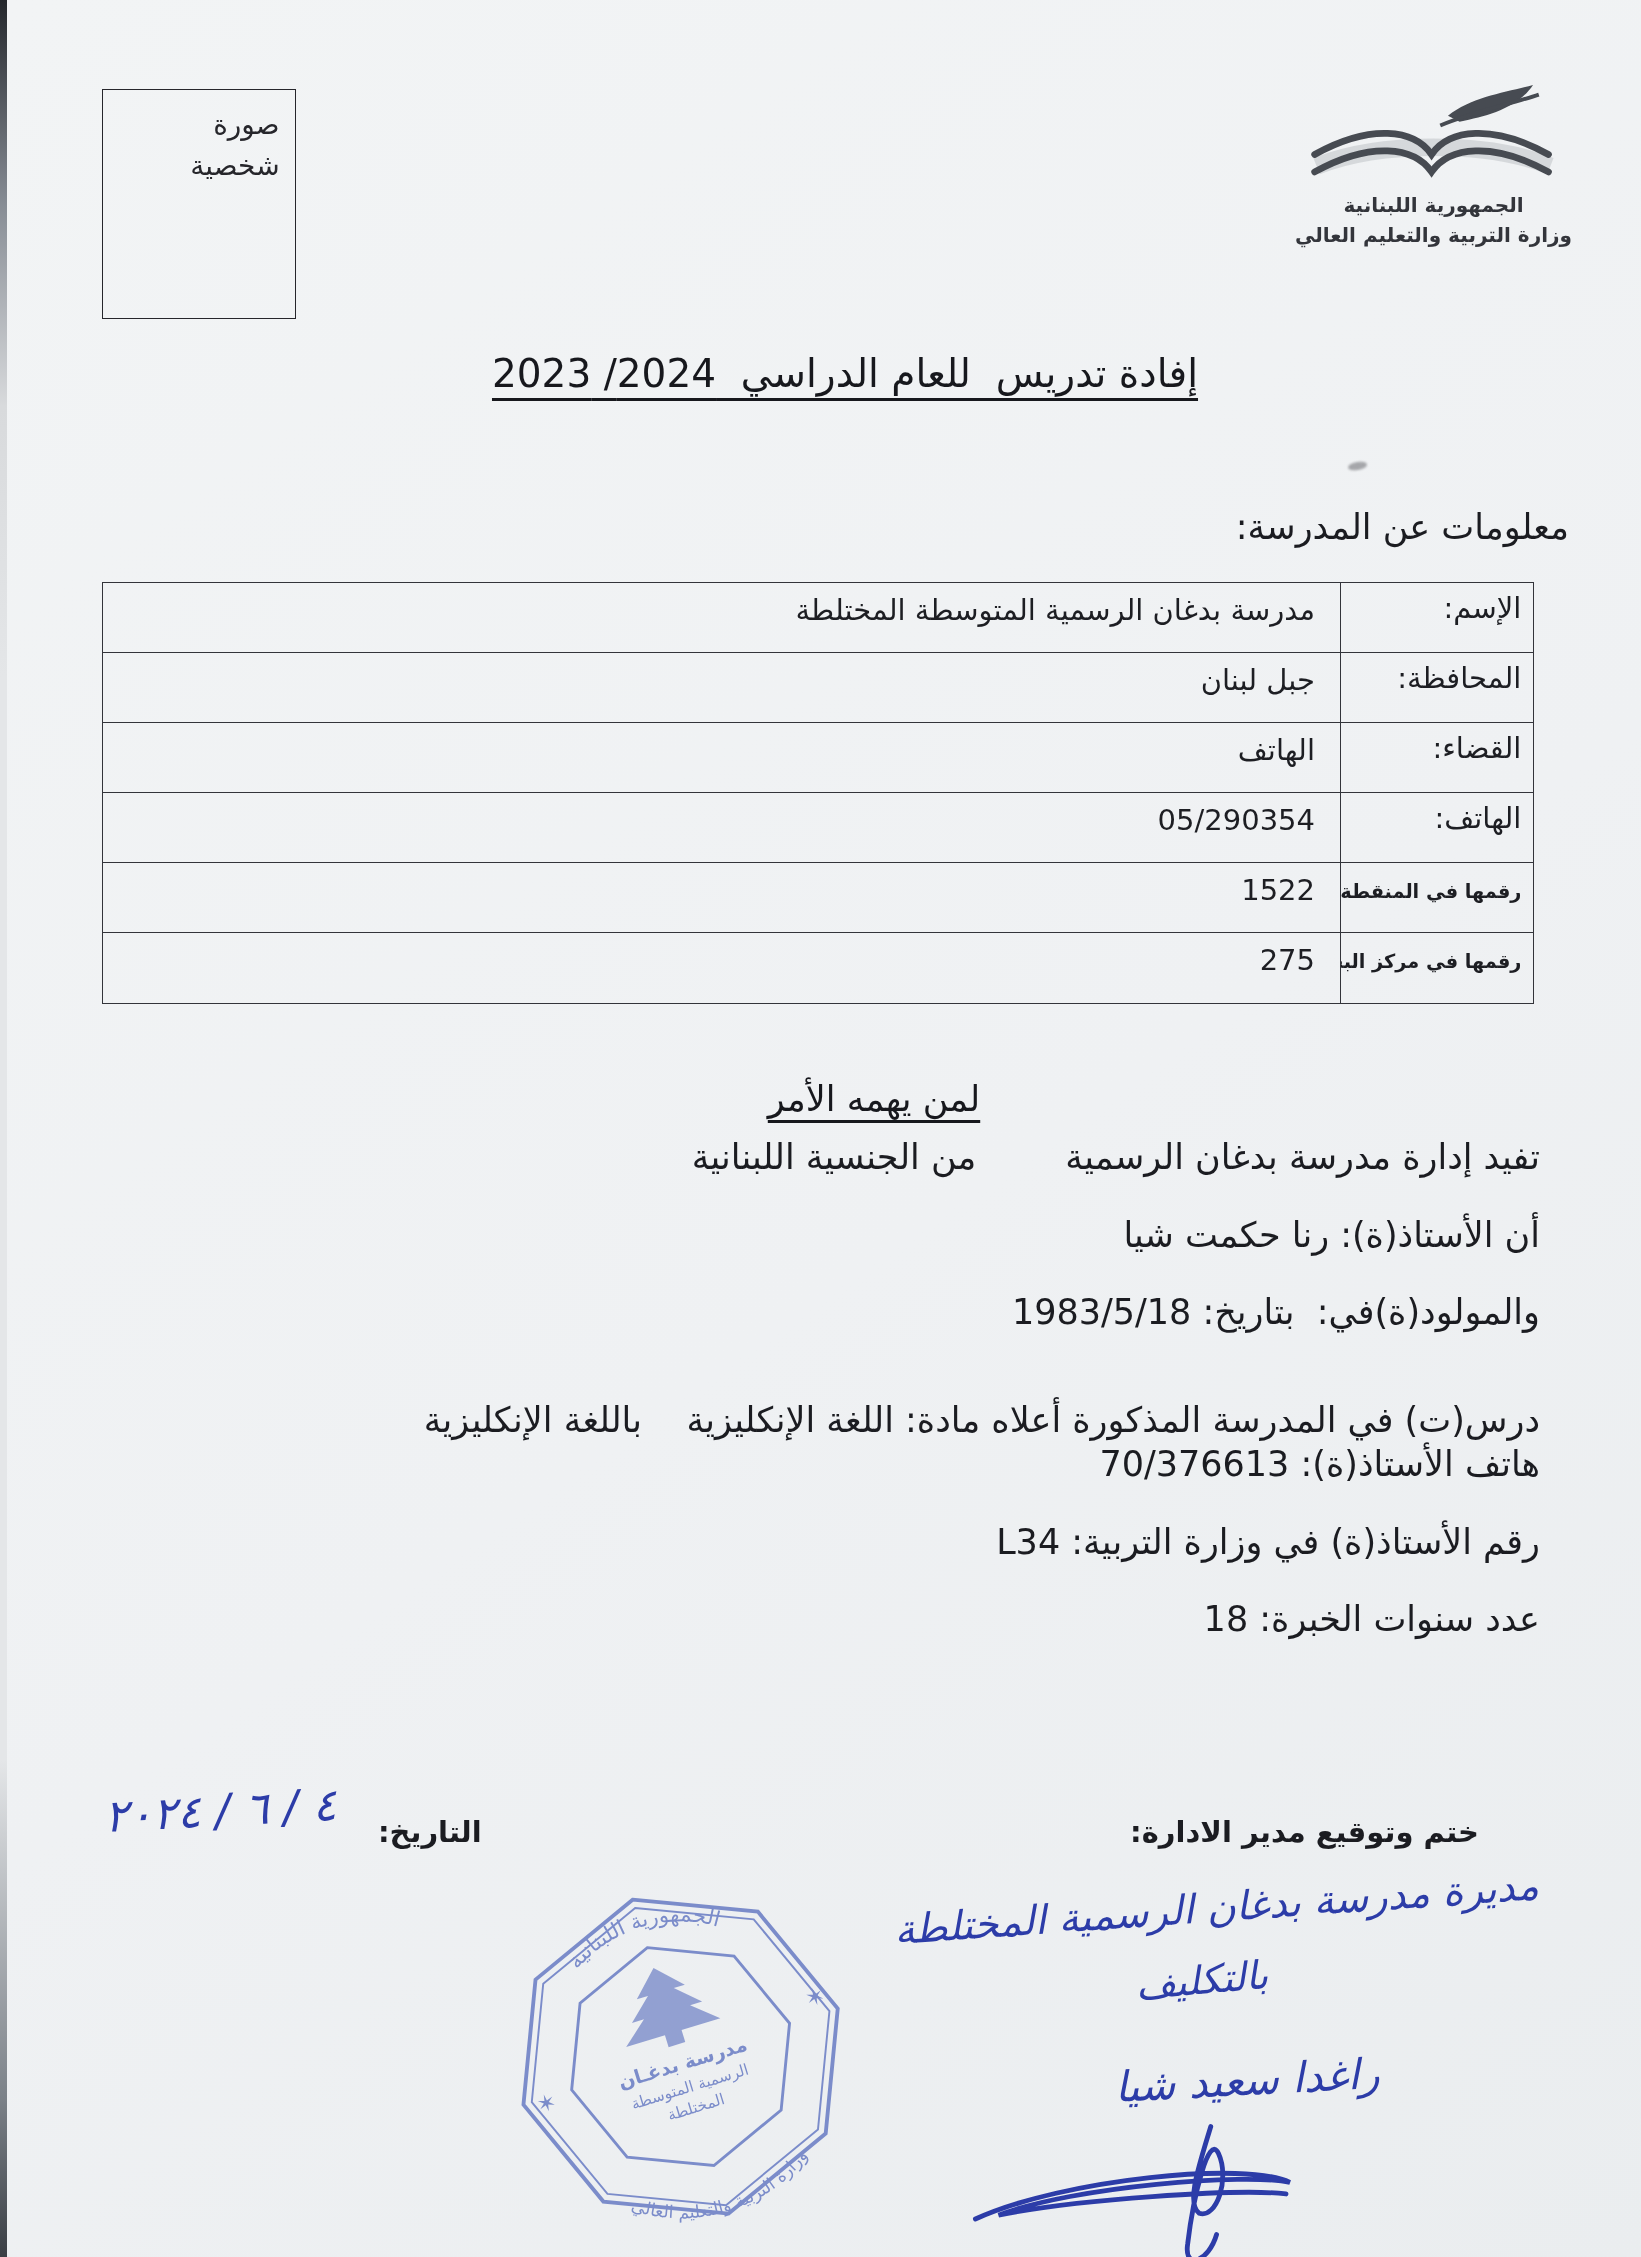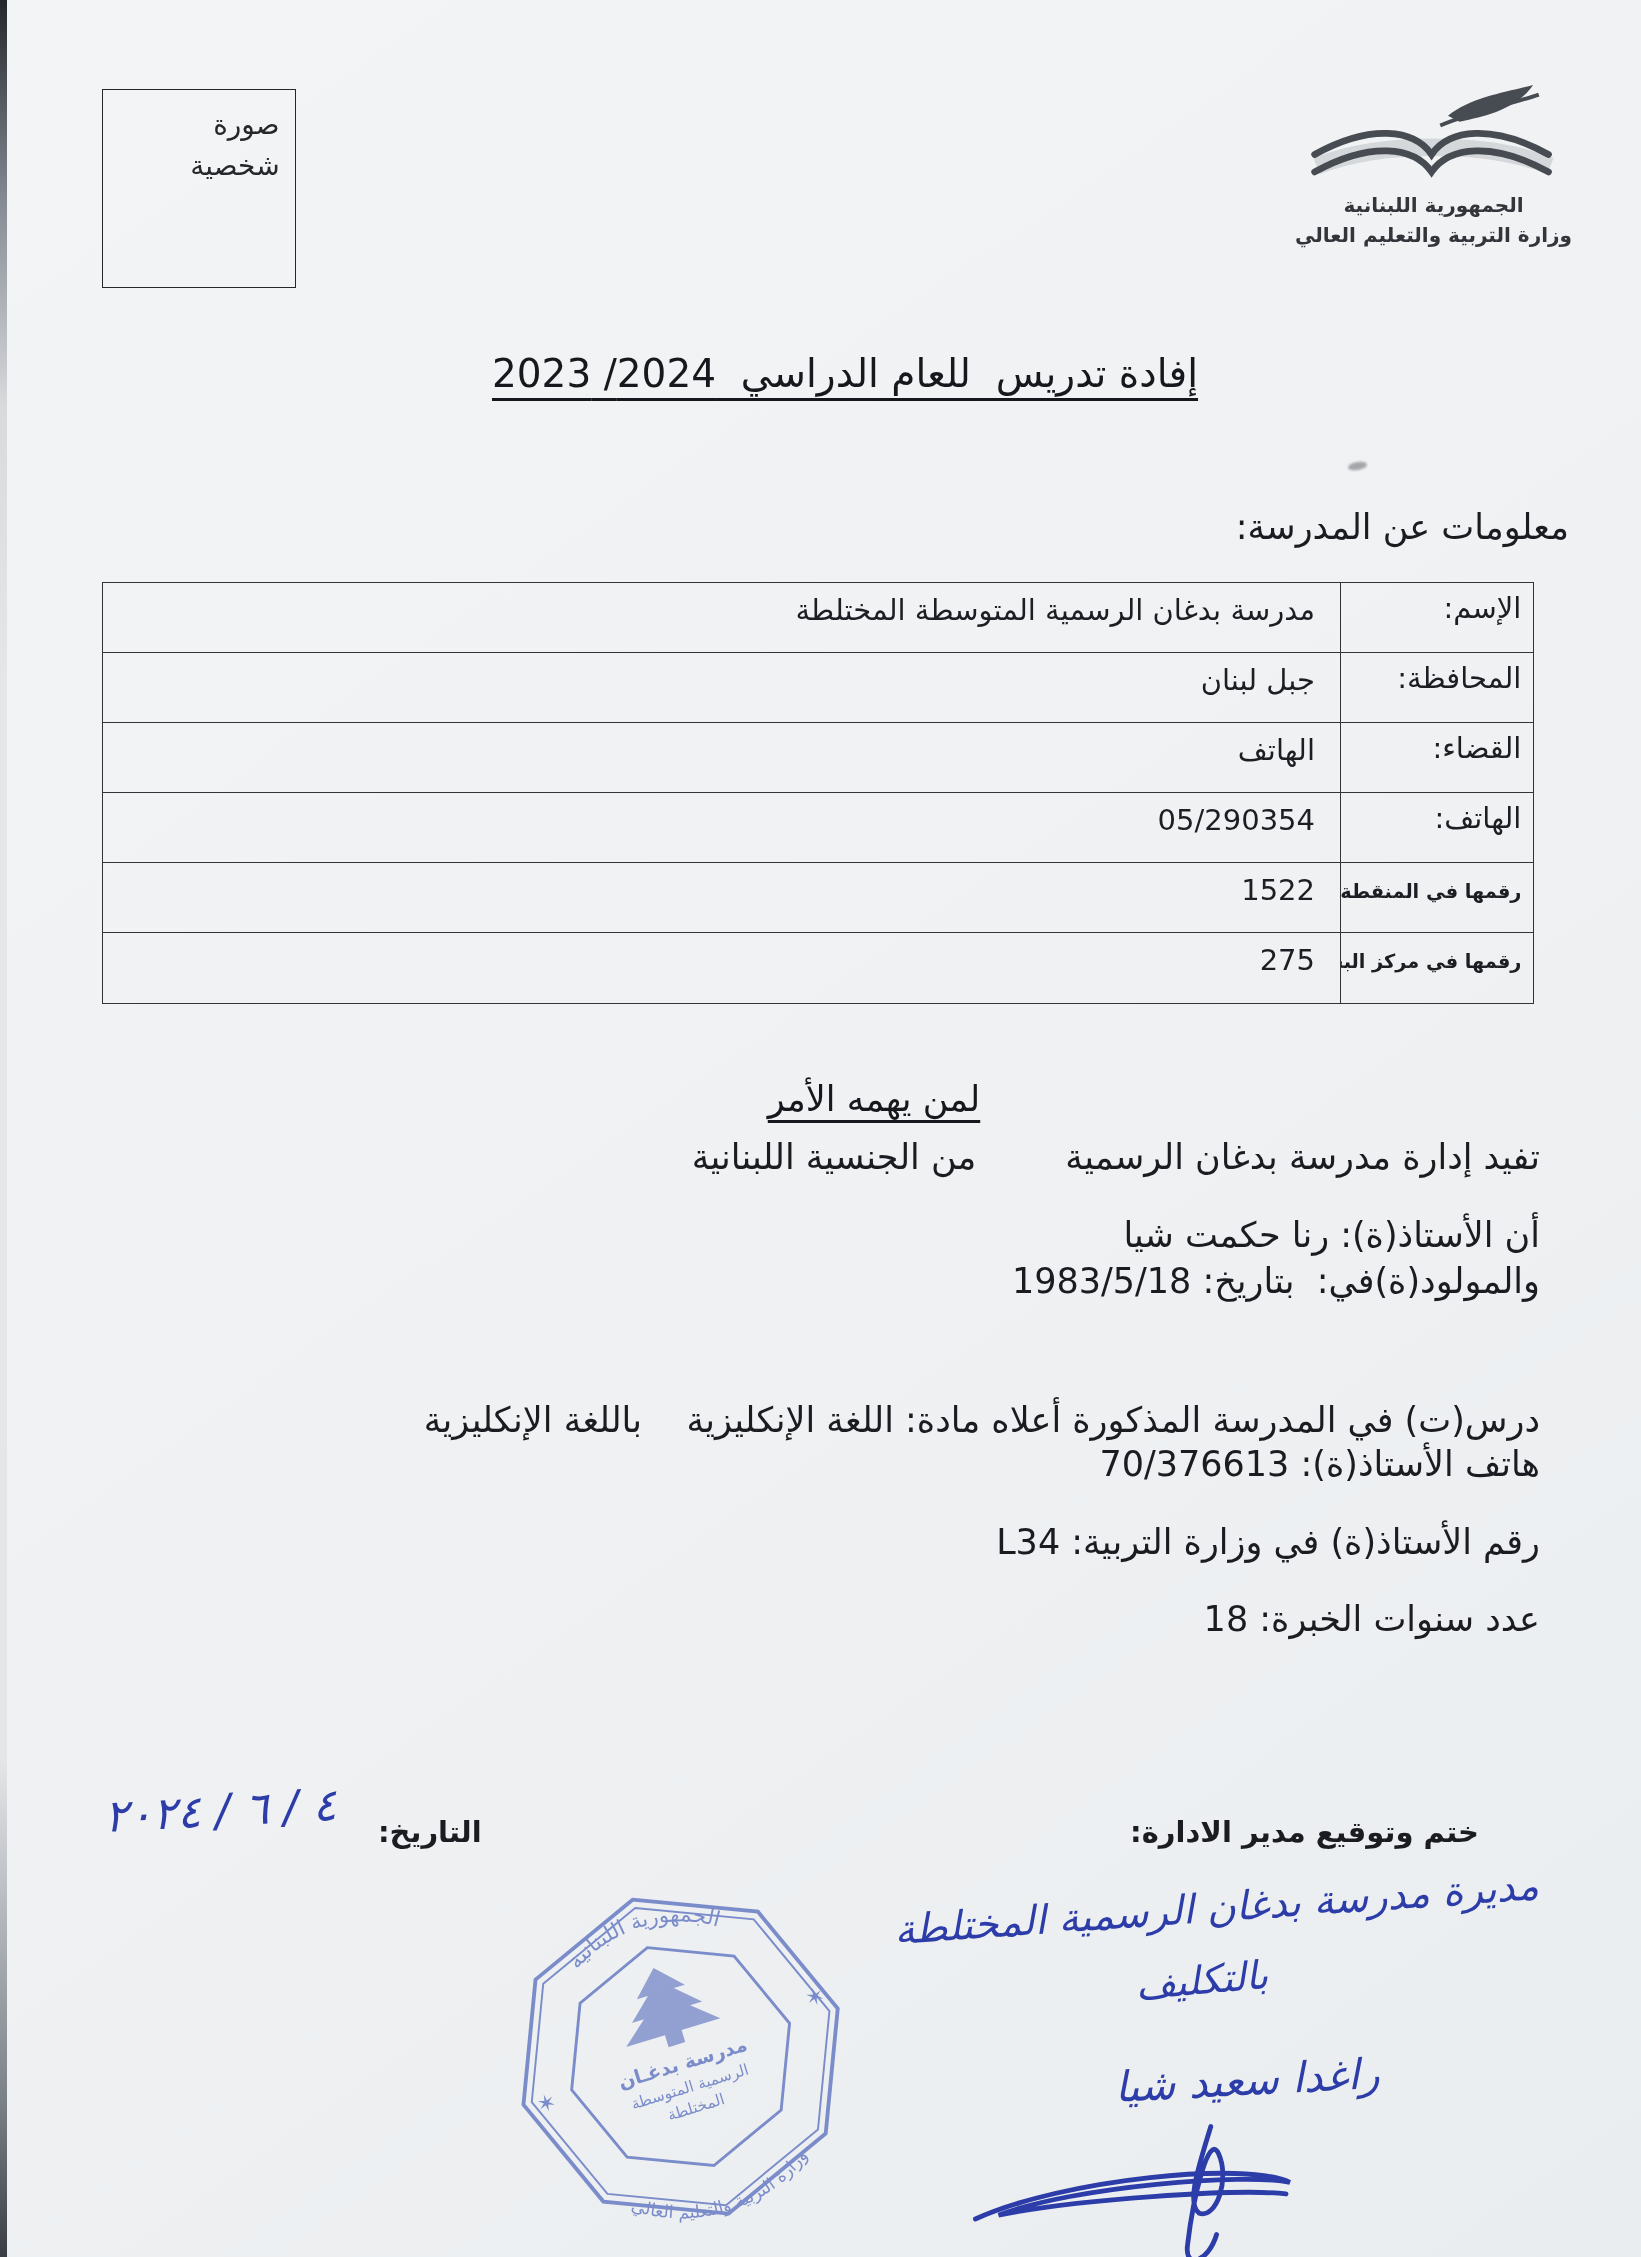--- a/index.html
+++ b/index.html
@@ -6,21 +6,21 @@
   .page{
     position:relative;width:1641px;height:2257px;overflow:hidden;
     background:linear-gradient(145deg,#f2f4f5 0%,#eff1f3 55%,#eaedef 100%);
     font-family:"DejaVu Sans",sans-serif;color:#212228;
   }
   .left-edge{
     position:absolute;left:0;top:0;width:6.8px;height:100%;
     background:linear-gradient(to bottom,#24272c 0%,#868c94 9%,#d8dadc 18%,#e4e6e8 30%,#e4e6e8 78%,#7b8188 93%,#3a3e44 100%);
   }
   .photo-box{
-    position:absolute;left:102px;top:89px;width:194px;height:199px;
+    position:absolute;left:102px;top:89px;width:194px;height:230px;
     border:1.9px solid #26262b;box-sizing:border-box;
     direction:rtl;text-align:right;padding:15.4px 15.4px 0 0;
     font-size:28px;line-height:1.45;color:#26262b;
   }
   .logo{position:absolute;left:1284px;top:83px;width:299px;text-align:center;}
   .logo svg{display:block;margin:0 auto;}
   .logo .org1{font-size:20px;font-weight:bold;color:#33353b;direction:rtl;margin-top:-3.9px;}
   .logo .org2{font-size:20px;font-weight:bold;color:#33353b;direction:rtl;margin-top:5.8px;}
   .smudge{
     position:absolute;left:1348px;top:462px;width:19.3px;height:7.7px;border-radius:50%;
@@ -56,21 +56,21 @@
   }
   .letter-heading{
     position:absolute;left:874px;top:1049px;transform:translateX(-50%);
     direction:rtl;font-size:35px;color:#17181d;
     text-decoration:underline;text-decoration-thickness:2.9px;text-underline-offset:8.7px;margin-top:30px;
   }
   .letter-line{
     position:absolute;right:101px;direction:rtl;white-space:pre;
     font-size:35px;color:#1b1c21;width:max-content;
   }
-  .ln1{top:1137px;} .ln2{top:1215px;} .ln3{top:1261px;} .ln4{top:1368px;margin-top:32px;}
+  .ln1{top:1137px;} .ln2{top:1215px;} .ln3{top:1292px;} .ln4{top:1368px;margin-top:32px;}
   .ln5{top:1444px;} .ln6{top:1522px;} .ln7{top:1599px;}
   .stamp-sign-label{
     position:absolute;right:162px;top:1815px;direction:rtl;
     font-size:29px;font-weight:bold;color:#1b1c21;
   }
   .date-label{
     position:absolute;left:378px;top:1815px;direction:rtl;
     font-size:29px;font-weight:bold;color:#1b1c21;
   }
   .hand{font-style:italic;color:#2c3ca8;}

